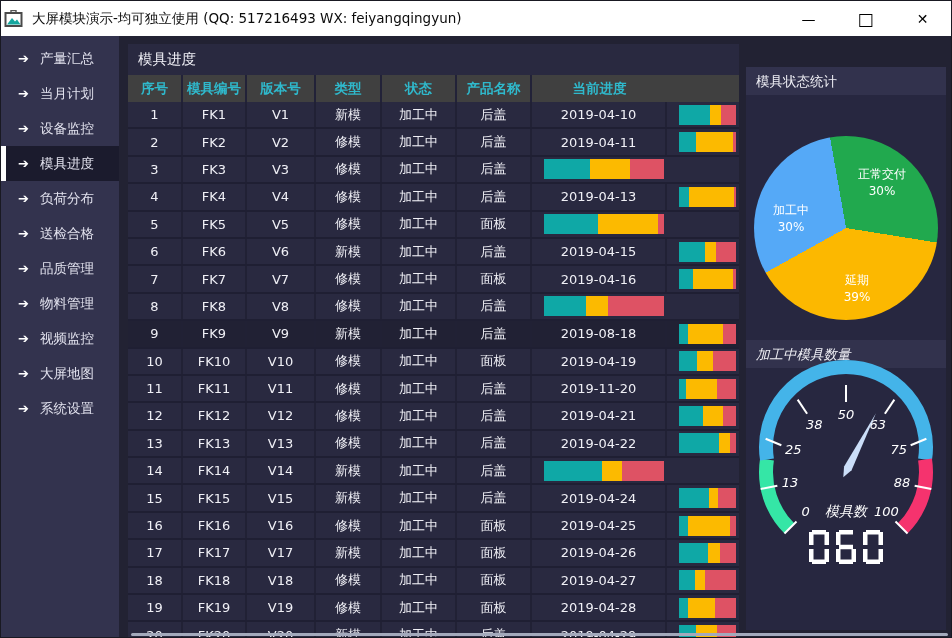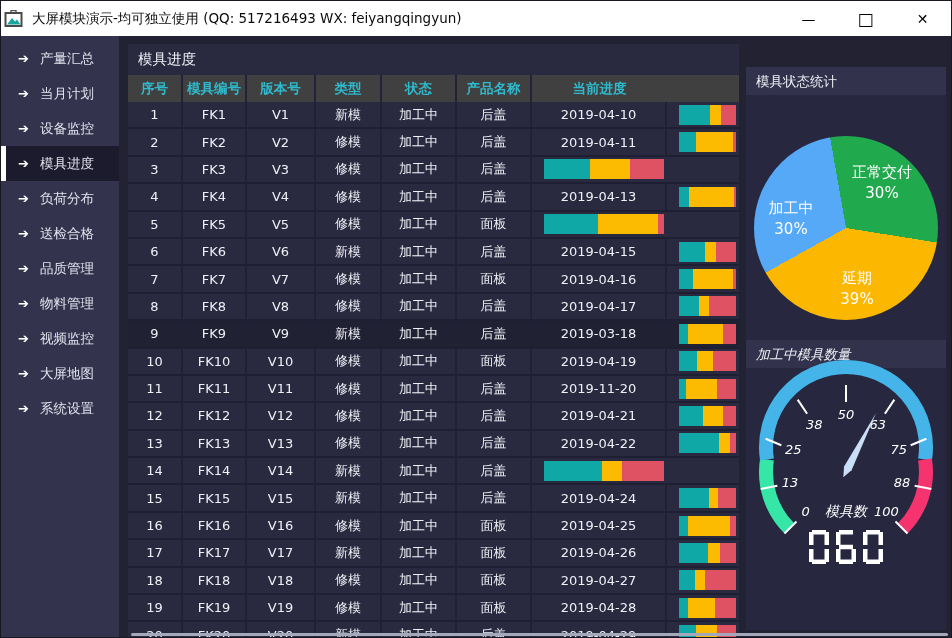--- a/index.html
+++ b/index.html
@@ -39,21 +39,21 @@
   .td.prog { padding:0 3px 0 12px; }
   .bar { display:flex; width:100%; height:20px; }
   .bar span { display:block; height:100%; }
   
   .panel { position:absolute; left:627px; width:200px; background:#272740; overflow:hidden; }
   .pie-panel { top:10px; height:288px;margin-top:21px; }
   .gauge-panel { top:304px; height:290px;font-style:italic; }
   .panel-header { height:28px; line-height:28px; background:#32324D; color:#EFEFF5;
                   font-size:13.5px; padding-left:10px; }
   .pie { position:absolute; left:8px; top:69px; width:184px; height:184px; border-radius:50%; }
-  .pie-label { position:absolute; transform:translate(-50%,-50%); color:#fff; font-size:15px;
+  .pie-label { position:absolute; transform:translate(-50%,-50%); color:#fff; font-size:12px;
                text-align:center; line-height:1.4; white-space:nowrap; }
   .pl0 { left:136px; top:116px; }
   .pl1 { left:111px; top:222px; }
   .pl2 { left:45px;  top:152px; }
   .gauge-panel svg { position:absolute; left:0; top:14px; }
   #gauge text { font-family:"DejaVu Sans","Liberation Sans",sans-serif; }
   .bottom-scrollbar { position:absolute; left:12px; right:3px; bottom:1px; height:3px;
                       background:#A3A9BB; border-radius:2px; }
 </style>
 </head>
@@ -249,37 +249,36 @@
                 </div>
               </div>
             </div>
             <div class="tgrid trow">
               <div class="td">8</div>
               <div class="td">FK8</div>
               <div class="td">V8</div>
               <div class="td">修模</div>
               <div class="td">加工中</div>
               <div class="td">后盖</div>
-              <div class="td">2019-04-17</div>
               <div class="td prog">
                 <div class="bar">
                   <span style="width: 35%; background: rgb(15, 168, 166);"></span>
                   <span style="width: 18%; background: rgb(252, 186, 0);"></span>
                   <span style="width: 47%; background: rgb(222, 82, 100);"></span>
                 </div>
               </div>
             </div>
             <div class="tgrid trow hl">
               <div class="td">9</div>
               <div class="td">FK9</div>
               <div class="td">V9</div>
               <div class="td">新模</div>
               <div class="td">加工中</div>
               <div class="td">后盖</div>
-              <div class="td">2019-03-18</div>
+              <div class="td">2019-08-18</div>
               <div class="td prog">
                 <div class="bar">
                   <span style="width: 15%; background: rgb(15, 168, 166);"></span>
                   <span style="width: 62%; background: rgb(252, 186, 0);"></span>
                   <span style="width: 23%; background: rgb(222, 82, 100);"></span>
                 </div>
               </div>
             </div>
             <div class="tgrid trow">
               <div class="td">10</div>

